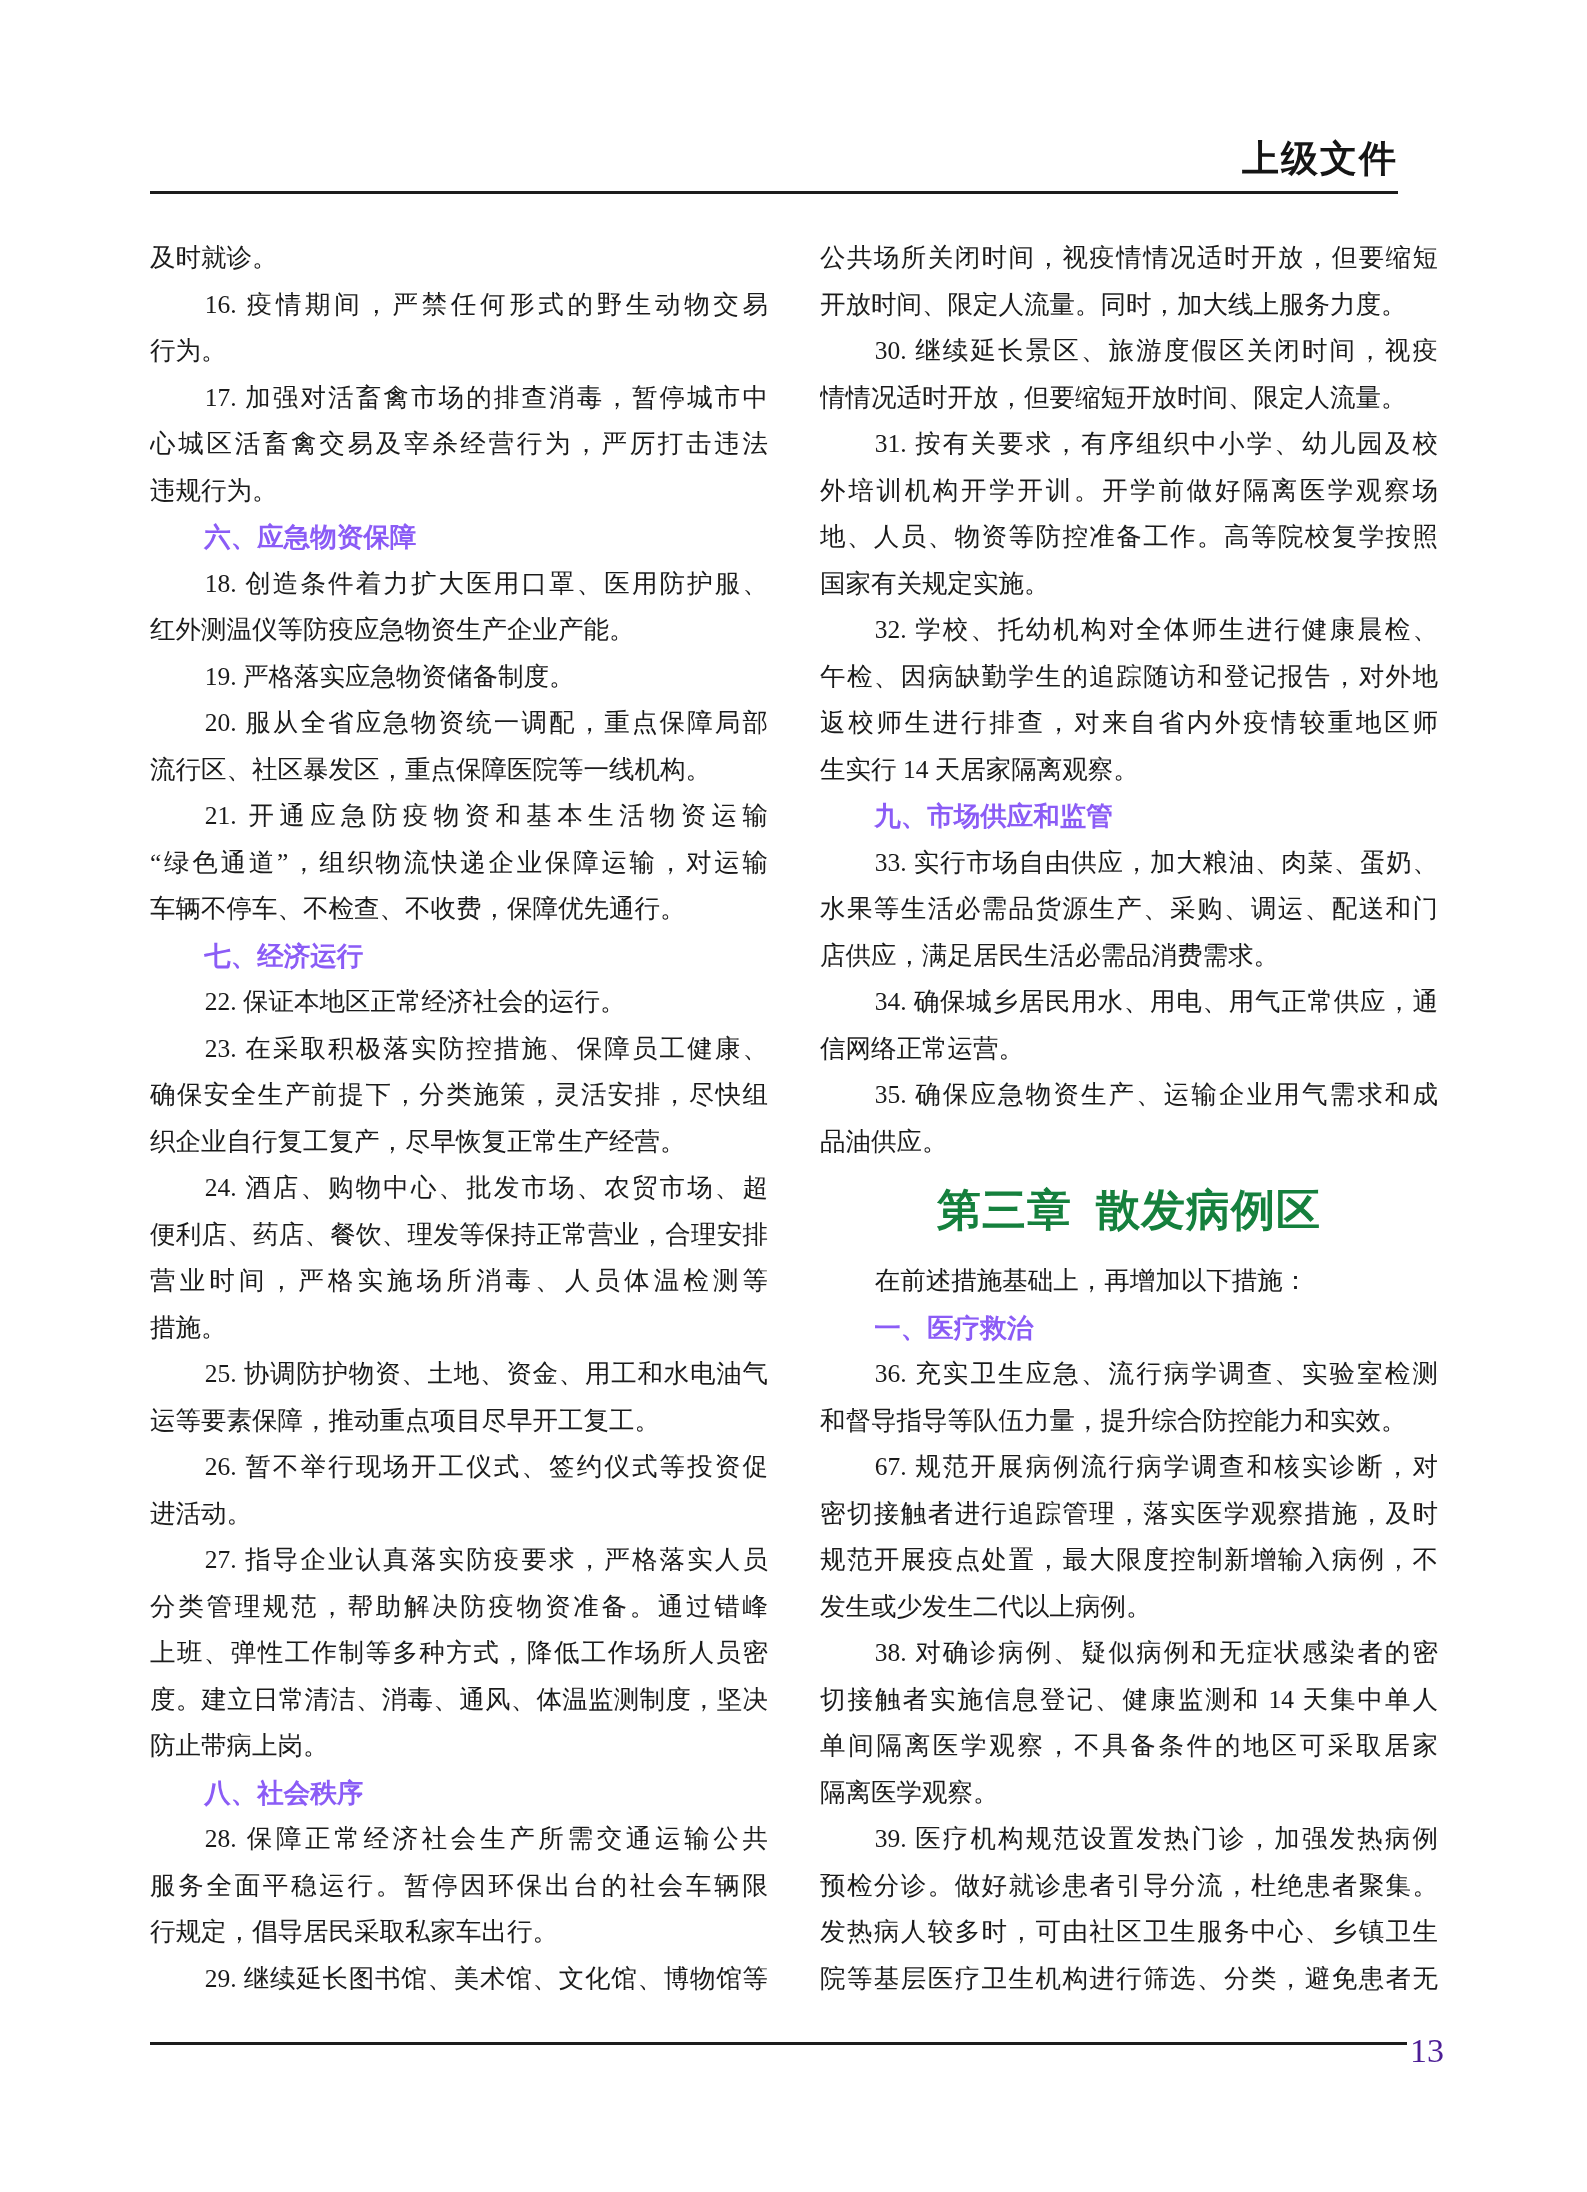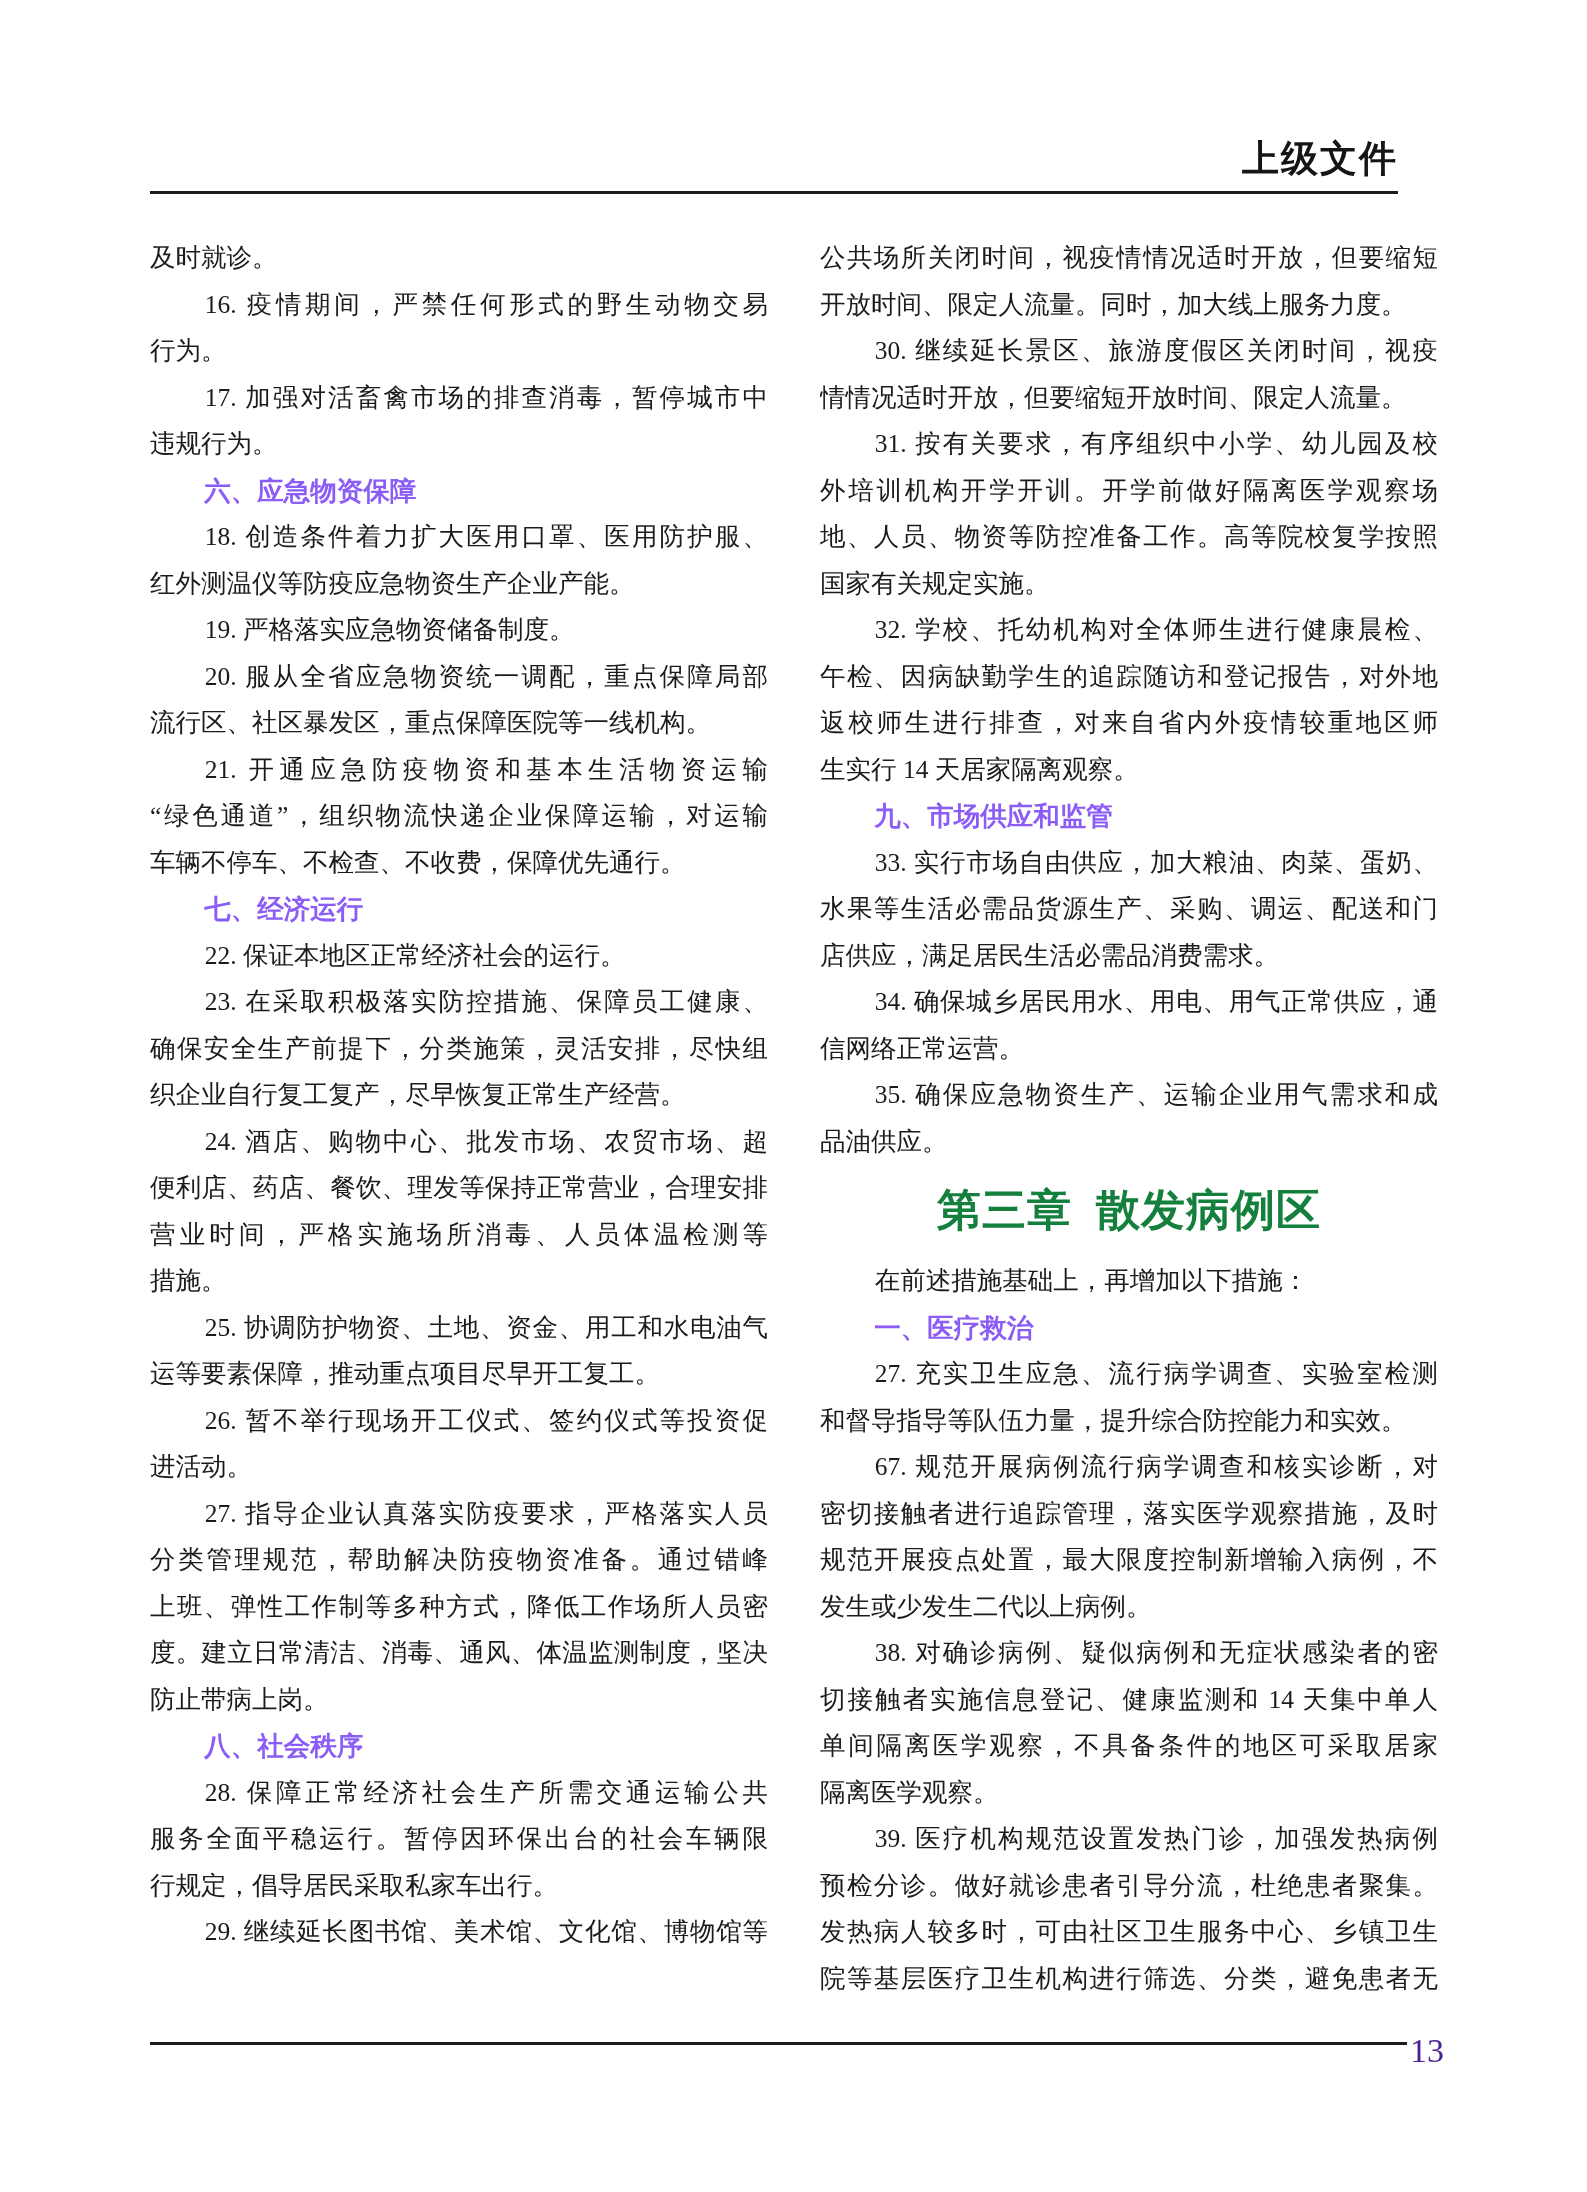--- a/index.html
+++ b/index.html
@@ -51,20 +51,21 @@
 
 <div class="page">
   <div class="header-label">上级文件</div>
   <div class="rule header-rule"></div>
 
   <div class="col col-left" id="col-left">
       <div class="line nofill">及时就诊。</div>
       <div class="line first">16. 疫情期间，严禁任何形式的野生动物交易</div>
       <div class="line nofill">行为。</div>
       <div class="line first">17. 加强对活畜禽市场的排查消毒，暂停城市中</div>
+      <div class="line">心城区活畜禽交易及宰杀经营行为，严厉打击违法</div>
       <div class="line nofill">违规行为。</div>
       <div class="line heading nofill">六、应急物资保障</div>
       <div class="line first">18. 创造条件着力扩大医用口罩、医用防护服、</div>
       <div class="line nofill">红外测温仪等防疫应急物资生产企业产能。</div>
       <div class="line first nofill">19. 严格落实应急物资储备制度。</div>
       <div class="line first">20. 服从全省应急物资统一调配，重点保障局部</div>
       <div class="line nofill">流行区、社区暴发区，重点保障医院等一线机构。</div>
       <div class="line first">21. 开通应急防疫物资和基本生活物资运输</div>
       <div class="line">“绿色通道”，组织物流快递企业保障运输，对运输</div>
       <div class="line nofill">车辆不停车、不检查、不收费，保障优先通行。</div>
@@ -112,21 +113,21 @@
       <div class="line first">34. 确保城乡居民用水、用电、用气正常供应，通</div>
       <div class="line nofill">信网络正常运营。</div>
       <div class="line first">35. 确保应急物资生产、运输企业用气需求和成</div>
       <div class="line nofill">品油供应。</div>
       <div class="chapter-title">
         <span>第三章</span>
         <span>散发病例区</span>
       </div>
       <div class="line first nofill">在前述措施基础上，再增加以下措施：</div>
       <div class="line heading nofill">一、医疗救治</div>
-      <div class="line first">27. 充实卫生应急、流行病学调查、实验室检测</div>
+      <div class="line first">36. 充实卫生应急、流行病学调查、实验室检测</div>
       <div class="line nofill">和督导指导等队伍力量，提升综合防控能力和实效。</div>
       <div class="line first">67. 规范开展病例流行病学调查和核实诊断，对</div>
       <div class="line">密切接触者进行追踪管理，落实医学观察措施，及时</div>
       <div class="line">规范开展疫点处置，最大限度控制新增输入病例，不</div>
       <div class="line nofill">发生或少发生二代以上病例。</div>
       <div class="line first">38. 对确诊病例、疑似病例和无症状感染者的密</div>
       <div class="line">切接触者实施信息登记、健康监测和 14 天集中单人</div>
       <div class="line">单间隔离医学观察，不具备条件的地区可采取居家</div>
       <div class="line nofill">隔离医学观察。</div>
       <div class="line first">39. 医疗机构规范设置发热门诊，加强发热病例</div>

